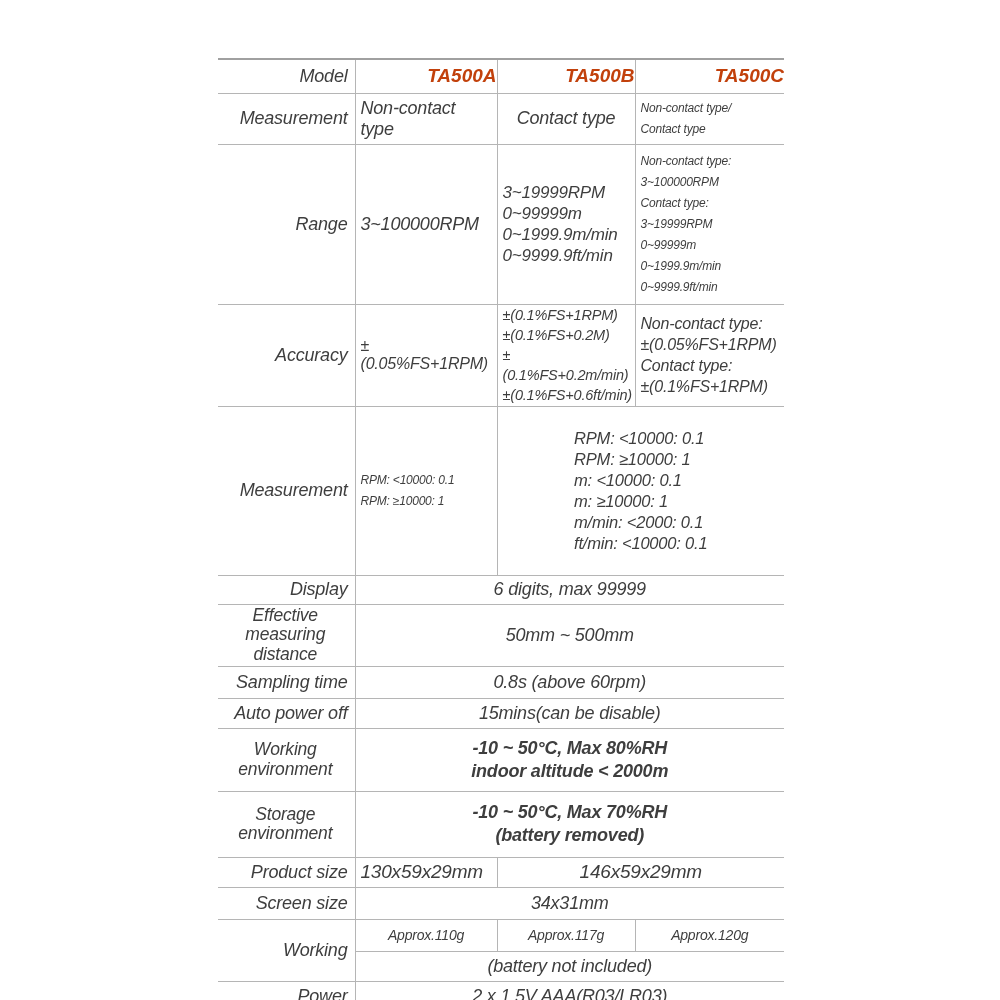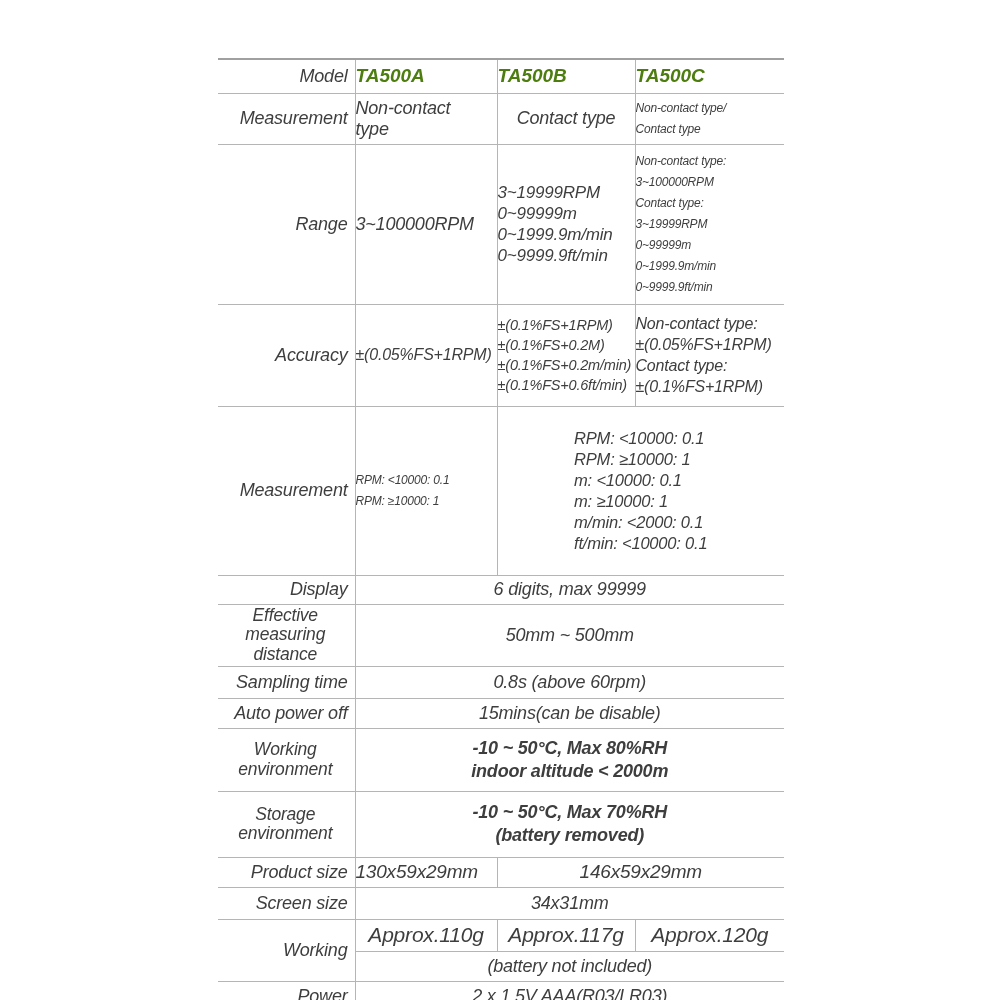--- a/index.html
+++ b/index.html
@@ -10,30 +10,30 @@
   table.spec{position:absolute;left:218px;top:58px;width:566px;border-collapse:collapse;
              table-layout:fixed;color:#3e3e3e;font-style:italic;
              border-bottom:3px solid #8f8f8f;}
   td{border-top:1px solid #b5b5b5;vertical-align:middle;padding:0;font-size:18px;
      letter-spacing:-0.2px;white-space:pre-line;overflow:hidden;}
   tr.first>td{border-top:2px solid #a0a0a0;}
   .bl{border-left:1px solid #b5b5b5;}
   .lab{text-align:right;padding-right:7px;margin-top:33px;}
   .lab-c{text-align:center;padding-right:2px;}
   .lab-ml{font-size:17.5px;line-height:19.5px;}
-  .vl{text-align:left;}
+  .vl{text-align:left;padding-left:5px;}
   .vc{text-align:center;}
-  .model{font-weight:bold;font-size:19px;color:#4d7c0f;text-align:left;letter-spacing:0;}
+  .model{font-weight:bold;font-size:19px;color:#c2410c;text-align:right;letter-spacing:0;}
   .fs17-21{font-size:17px;line-height:21px;}
   .fs165-21{font-size:12px;line-height:21px;}
   .fs16{font-size:16px;}
   .fs16-21{font-size:16px;line-height:21px;}
   .fs145-20{font-size:14.5px;line-height:20px;}
   .fs19{font-size:19px;}
-  .fs175{font-size:21px;}
+  .fs175{font-size:14px;}
   .lh23{line-height:23px;font-weight:bold;}
   .res-wrap{display:flex;justify-content:center;align-items:center;width:100%;}
   .res-text{text-align:left;font-size:16.5px;line-height:21px;white-space:pre-line;}
   
   tr.r-model{height:34px}   tr.r-meas{height:51px}   tr.r-range{height:160px}
   tr.r-acc{height:102px}    tr.r-res{height:141px}   tr.r-disp{height:29px}
   tr.r-dist{height:62px}    tr.r-samp{height:32px}   tr.r-auto{height:30px}
   tr.r-work{height:63px}    tr.r-stor{height:66px}   tr.r-prod{height:30px}
   tr.r-scr{height:32px}     tr.r-wt1{height:32px}    tr.r-wt2{height:30px}
   tr.r-pow{height:31px}

